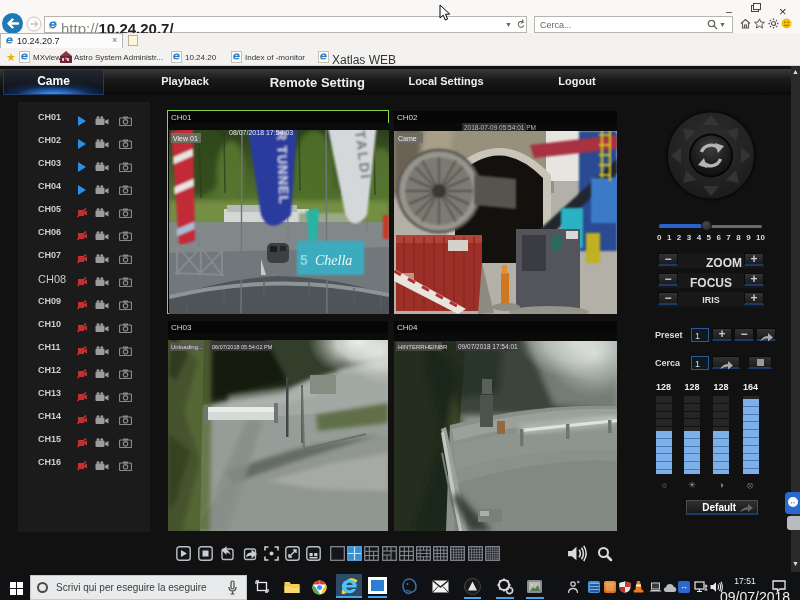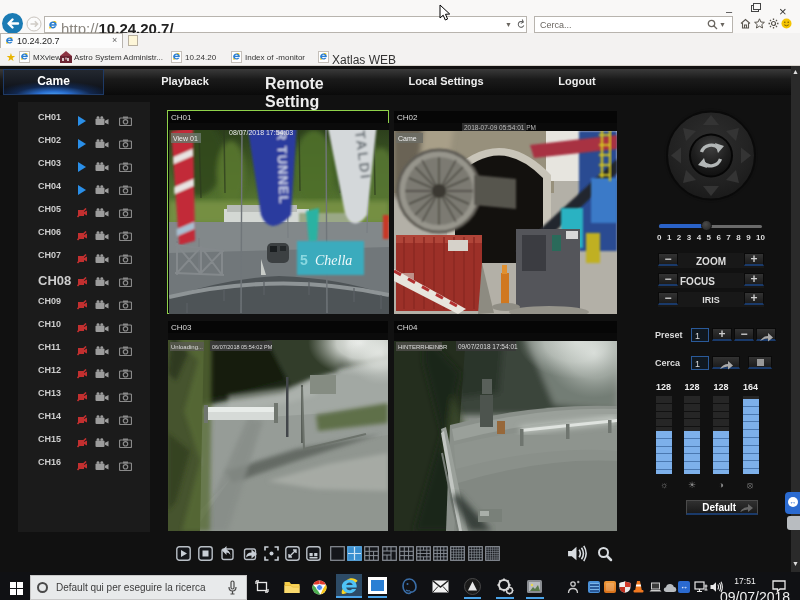--- a/index.html
+++ b/index.html
@@ -100,21 +100,21 @@
 <path d="M17.5 4.5 C15 1.5 10 1.2 6.8 3.4 C10.5 2.6 13.5 4 14.6 6.6 C16 6.2 17 5.4 17.5 4.5 Z" fill="#f4c400"></path>
 <path d="M10 3.2 C5.5 3.2 2.5 6.3 2.5 10 C2.5 13.7 5.6 16.8 10 16.8 C13 16.8 15.5 15.3 16.7 12.7 L12.6 12.7 C12 13.5 11.1 14 10 14 C8.3 14 7 12.9 6.7 11.3 L17.2 11.3 C17.3 10.9 17.4 10.4 17.4 10 C17.4 6.2 14.3 3.2 10 3.2 Z M 6.8 8.6 C7.2 7.2 8.5 6.1 10 6.1 C11.5 6.1 12.8 7.2 13.2 8.6 Z" fill="#2a7ed1"></path>
 <path d="M2.6 16.9 C4.2 17.5 6.2 16.9 7.5 16.2 C5.6 15.5 4.2 14.2 3.5 12.5 C2.5 13.8 2.1 15.5 2.6 16.9 Z" fill="#f4c400"></path>
 </svg>
 <div class="abs" style="left:332px;top:53px;font-size:12px;color:#333;">Xatlas WEB</div>
 <div class="abs" style="left:0;top:66px;width:800px;height:506px;background:#111;"></div>
 <div class="abs" style="left:0;top:69px;width:800px;height:26px;background:linear-gradient(#3a3a3a,#1a1a1a 40%,#0a0a0a);"></div>
 <div class="abs" style="left:3px;top:69px;width:101px;height:26px;background:radial-gradient(ellipse 60% 62% at 50% 108%,#55b0f8 0%,#2a6fd0 30%,#12284f 65%,rgba(8,12,24,0) 100%),linear-gradient(#232830,#0a0d14);border:1px solid #1e3a66;"></div>
 <div class="abs" style="left:3px;top:74px;width:101px;text-align:center;font-size:12px;font-weight:bold;color:#fff;">Came</div>
 <div class="abs" style="left:135px;top:75px;width:100px;text-align:center;font-size:11px;font-weight:bold;color:#eee;">Playback</div>
-<div class="abs" style="left:265px;top:75px;width:100px;text-align:left;font-size:16px;font-weight:bold;color:#eee;">Remote Setting</div>
+<div class="abs" style="left:265px;top:75px;width:100px;text-align:right;font-size:13px;font-weight:bold;color:#eee;">Remote Setting</div>
 <div class="abs" style="left:396px;top:75px;width:100px;text-align:center;font-size:11px;font-weight:bold;color:#eee;">Local Settings</div>
 <div class="abs" style="left:527px;top:75px;width:100px;text-align:center;font-size:11px;font-weight:bold;color:#eee;">Logout</div>
 <div class="abs" style="left:791px;top:66px;width:9px;height:506px;background:#2a2a2a;"></div>
 <div class="abs" style="left:792px;top:68px;font-size:7px;color:#ddd;">▲</div>
 <div class="abs" style="left:792px;top:560px;font-size:7px;color:#ddd;">▼</div>
 <div class="abs" style="left:18px;top:102px;width:132px;height:430px;background:#1b1b1b;"></div>
 <div class="abs" style="left:38px;top:112px;width:26px;font-size:9px;font-weight:bold;color:#ccc;">CH01</div>
 <div class="abs" style="left:77px;top:112px;"><svg width="9" height="10" viewBox="0 0 9 10">
       <path d="M1 0 L9 5 L1 10 Z" fill="#2a8fe8"></path>
     </svg></div>
@@ -215,21 +215,21 @@
       <rect x="0.5" y="2.5" width="9" height="6.5" rx="1" fill="#9c9c9c"></rect>
       <path d="M10 4.8 L13.5 3 L13.5 8.5 L10 6.8 Z" fill="#9c9c9c"></path>
       <circle cx="3" cy="1.6" r="1.4" fill="#9c9c9c"></circle>
       <circle cx="6.8" cy="1.6" r="1.4" fill="#9c9c9c"></circle>
     </svg></div>
 <div class="abs" style="left:119px;top:250px;"><svg width="13" height="10" viewBox="0 0 13 10">
       <rect x="0.5" y="2" width="12" height="7.5" rx="1" fill="none" stroke="#8a8a8a" stroke-width="1.2"></rect>
       <rect x="4" y="0.5" width="5" height="2" fill="#8a8a8a"></rect>
       <circle cx="6.5" cy="5.8" r="2.2" fill="none" stroke="#8a8a8a" stroke-width="1.2"></circle>
     </svg></div>
-<div class="abs" style="left:38px;top:273px;width:26px;font-size:13px;font-weight:bold;color:#ccc;">CH08</div>
+<div class="abs" style="left:38px;top:273px;width:26px;font-size:11px;font-weight:normal;color:#ccc;">CH08</div>
 <div class="abs" style="left:77px;top:273px;"><svg width="11" height="10" viewBox="0 0 11 10">
       <path d="M1 2 L7 2 L7 8 L1 8 Z M7 4 L10 2.5 L10 7.5 L7 6 Z" fill="#c23030"></path>
       <line x1="0.5" y1="9" x2="9" y2="0.5" stroke="#c23030" stroke-width="1.6"></line>
     </svg></div>
 <div class="abs" style="left:95px;top:273px;"><svg width="14" height="10" viewBox="0 0 14 10">
       <rect x="0.5" y="2.5" width="9" height="6.5" rx="1" fill="#9c9c9c"></rect>
       <path d="M10 4.8 L13.5 3 L13.5 8.5 L10 6.8 Z" fill="#9c9c9c"></path>
       <circle cx="3" cy="1.6" r="1.4" fill="#9c9c9c"></circle>
       <circle cx="6.8" cy="1.6" r="1.4" fill="#9c9c9c"></circle>
     </svg></div>
@@ -652,25 +652,25 @@
     <span>3</span>
     <span>4</span>
     <span>5</span>
     <span>6</span>
     <span>7</span>
     <span>8</span>
     <span>9</span>
     <span>10</span>
   </div>
 <div class="abs" style="left:658px;top:253px;width:106px;height:15px;background:#181818;"></div>
-<div class="abs" style="left:680px;top:256px;width:62px;text-align:center;font-size:10px;font-weight:bold;color:#ddd;">ZOOM</div>
+<div class="abs" style="left:680px;top:256px;width:62px;text-align:right;font-size:12px;font-weight:bold;color:#ddd;">ZOOM</div>
 <div class="abs" style="left:658px;top:253px;width:20px;height:13px;background:linear-gradient(#333,#1c1c1c);border:1px solid #0a0a0a;border-bottom:2px solid #1a3a6a;color:#ccc;font-size:12px;font-weight:bold;text-align:center;line-height:11px;">−</div>
 <div class="abs" style="left:744px;top:253px;width:20px;height:13px;background:linear-gradient(#333,#1c1c1c);border:1px solid #0a0a0a;border-bottom:2px solid #1a3a6a;color:#ccc;font-size:12px;font-weight:bold;text-align:center;line-height:11px;">+</div>
 <div class="abs" style="left:658px;top:273px;width:106px;height:15px;background:#181818;"></div>
-<div class="abs" style="left:680px;top:276px;width:62px;font-size:10px;font-weight:bold;color:#ddd;">FOCUS</div>
+<div class="abs" style="left:680px;top:276px;width:62px;text-align:center;font-size:12px;font-weight:bold;color:#ddd;">FOCUS</div>
 <div class="abs" style="left:658px;top:273px;width:20px;height:13px;background:linear-gradient(#333,#1c1c1c);border:1px solid #0a0a0a;border-bottom:2px solid #1a3a6a;color:#ccc;font-size:12px;font-weight:bold;text-align:center;line-height:11px;">−</div>
 <div class="abs" style="left:744px;top:273px;width:20px;height:13px;background:linear-gradient(#333,#1c1c1c);border:1px solid #0a0a0a;border-bottom:2px solid #1a3a6a;color:#ccc;font-size:12px;font-weight:bold;text-align:center;line-height:11px;">+</div>
 <div class="abs" style="left:658px;top:292px;width:106px;height:15px;background:#181818;"></div>
 <div class="abs" style="left:680px;top:295px;width:62px;text-align:center;font-size:9px;font-weight:bold;color:#ddd;">IRIS</div>
 <div class="abs" style="left:658px;top:292px;width:20px;height:13px;background:linear-gradient(#333,#1c1c1c);border:1px solid #0a0a0a;border-bottom:2px solid #1a3a6a;color:#ccc;font-size:12px;font-weight:bold;text-align:center;line-height:11px;">−</div>
 <div class="abs" style="left:744px;top:292px;width:20px;height:13px;background:linear-gradient(#333,#1c1c1c);border:1px solid #0a0a0a;border-bottom:2px solid #1a3a6a;color:#ccc;font-size:12px;font-weight:bold;text-align:center;line-height:11px;">+</div>
 <div class="abs" style="left:655px;top:330px;font-size:9px;font-weight:bold;color:#ddd;">Preset</div>
 <div class="abs" style="left:691px;top:328px;width:18px;height:14px;background:#101820;border:1px solid #2a5a9a;color:#ddd;font-size:9px;padding:2px 0 0 3px;">1</div>
 <div class="abs" style="left:712px;top:328px;width:20px;height:13px;background:linear-gradient(#333,#1c1c1c);border:1px solid #0a0a0a;border-bottom:2px solid #1a3a6a;color:#ccc;font-size:12px;font-weight:bold;text-align:center;line-height:11px;">+</div>
 <div class="abs" style="left:734px;top:328px;width:20px;height:13px;background:linear-gradient(#333,#1c1c1c);border:1px solid #0a0a0a;border-bottom:2px solid #1a3a6a;color:#ccc;font-size:12px;font-weight:bold;text-align:center;line-height:11px;">−</div>
@@ -789,21 +789,21 @@
   </svg>
 <div class="abs" style="left:0;top:572px;width:800px;height:28px;background:#101114;"></div>
 <svg class="abs" style="left:10px;top:582px;" width="13" height="13" viewBox="0 0 13 13">
 <rect x="0" y="0" width="6" height="6" fill="#fff"></rect>
     <rect x="7" y="0" width="6" height="6" fill="#fff"></rect>
 <rect x="0" y="7" width="6" height="6" fill="#fff"></rect>
     <rect x="7" y="7" width="6" height="6" fill="#fff"></rect>
   </svg>
 <div class="abs" style="left:30px;top:575px;width:217px;height:25px;background:#e8eaeb;border:1px solid #c8c8c8;"></div>
 <div class="abs" style="left:37px;top:582px;width:11px;height:11px;border:2px solid #4a4a4a;border-radius:50%;"></div>
-<div class="abs" style="left:56px;top:582px;font-size:10px;color:#3c3c3c;">Default qui per eseguire la ricerca</div>
+<div class="abs" style="left:56px;top:582px;font-size:10px;color:#3c3c3c;">Scrivi qui per eseguire la eseguire</div>
 <svg class="abs" style="left:228px;top:580px;" width="9" height="15" viewBox="0 0 9 15">
 <rect x="3" y="1" width="3" height="8" rx="1.5" fill="none" stroke="#4a4a4a" stroke-width="1.2"></rect>
 <path d="M1 7 Q1 11 4.5 11 Q8 11 8 7 M4.5 11 L4.5 14 M2.5 14 L6.5 14" stroke="#4a4a4a" stroke-width="1.2" fill="none"></path>
   </svg>
 <svg class="abs" style="left:255px;top:580px;" width="14" height="13" viewBox="0 0 14 13">
 <rect x="2.5" y="2.5" width="9" height="8" fill="none" stroke="#e8e8e8" stroke-width="1.3"></rect>
 <path d="M1 4 L1 1 M1 1 L4 1 M13 9 L13 12 M13 12 L10 12" stroke="#e8e8e8" stroke-width="1.3" fill="none"></path>
 <path d="M0.5 6.5 L2.5 6.5 M11.5 6.5 L13.5 6.5" stroke="#101114" stroke-width="0"></path>
   </svg>
 <svg class="abs" style="left:284px;top:580px;" width="16" height="14" viewBox="0 0 16 14">

